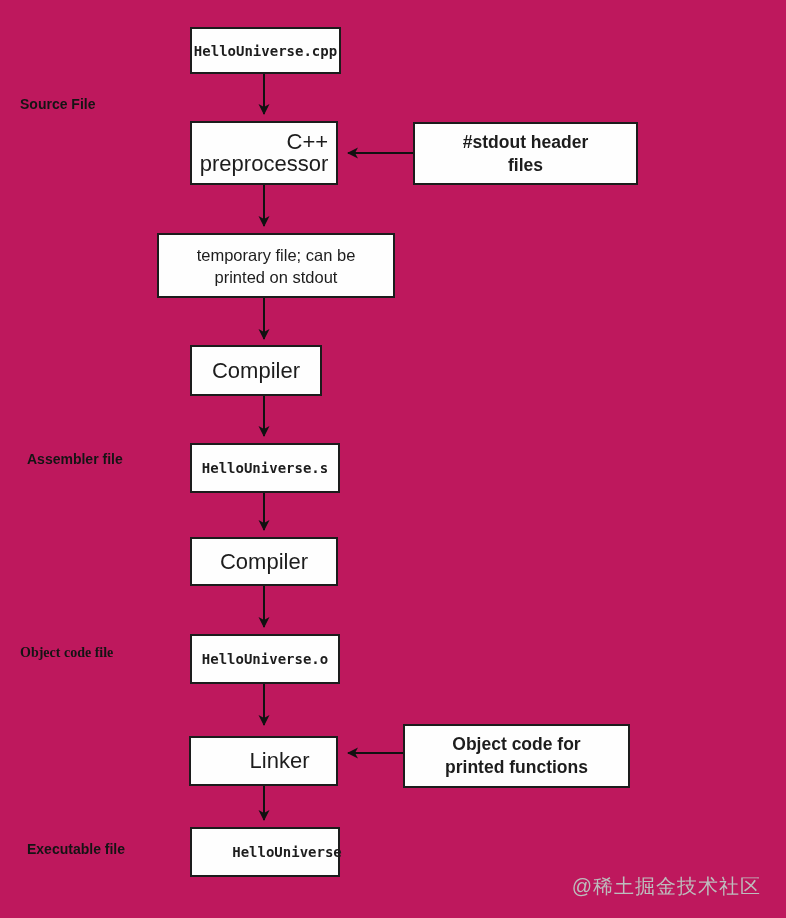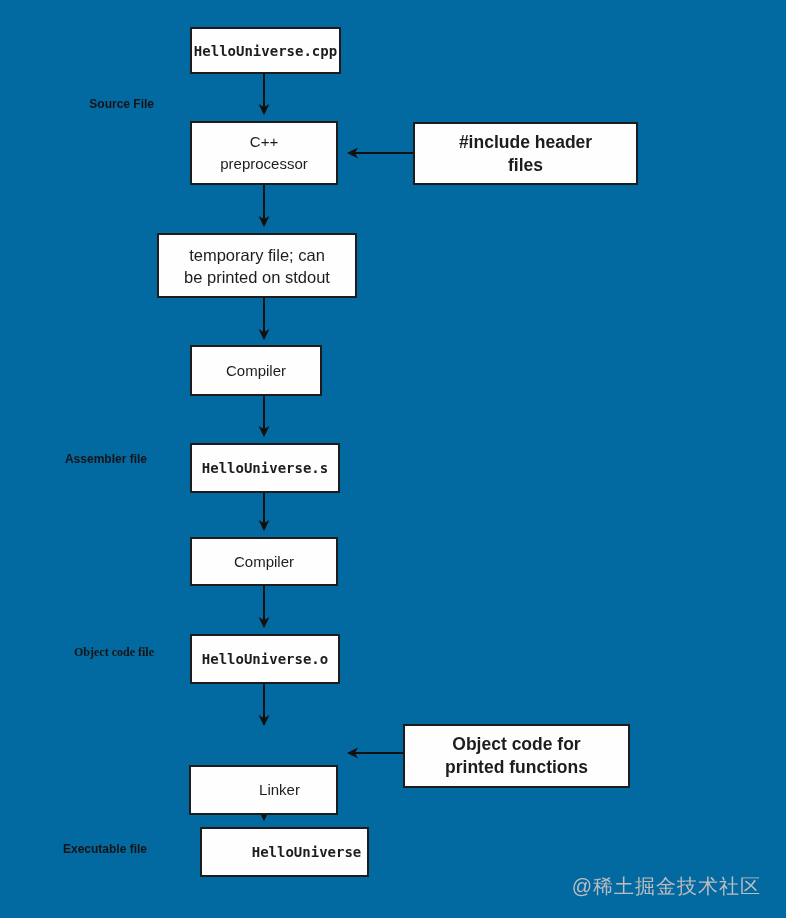--- a/index.html
+++ b/index.html
@@ -4,21 +4,21 @@
 <style>
   html, body { margin: 0; padding: 0; }
   body {
     font-family: "Liberation Sans", sans-serif;
     background: #ffffff;
   }
   #canvas {
     position: relative;
     width: 786px;
     height: 918px;
-    background: #0369a1;
+    background: #be185d;
     overflow: hidden;
   }
   #arrows {
     position: absolute;
     left: 0; top: 0;
     width: 786px; height: 918px;
   }
   .box {
     position: absolute;
     box-sizing: border-box;
@@ -32,38 +32,39 @@
   }
   .box .inner { display: block; }
   .file-box .inner {
     font-family: "DejaVu Sans Mono", "Liberation Mono", monospace;
     font-weight: bold;
     font-size: 14px;
     letter-spacing: 0px;
     white-space: nowrap;
   }
   .proc-box .inner {
-    font-size: 15px;
+    font-size: 22px;
     line-height: 22px;
+    text-align: right;
   }
   .temp-box .inner {
     font-size: 16.5px;
     line-height: 22px;
   }
   .callout-box .inner {
     font-weight: bold;
     font-size: 17.5px;
     line-height: 23px;
   }
   .side-label {
     position: absolute;
     width: 134px;
-    text-align: right;
+    text-align: left;
     font-weight: bold;
-    font-size: 12px;
+    font-size: 14px;
     line-height: 23px;
     color: #141414;
   }
   .watermark {
     position: absolute;
     font-size: 20px;
     color: #bdbdbd;
     letter-spacing: 1px;
   }
 </style>
@@ -93,50 +94,50 @@
   </svg>
 
   <div class="box file-box" style="left:190px; top:27px; width:151px; height:47px;">
     <span class="inner">HelloUniverse.cpp</span>
   </div>
 
   <div class="box proc-box" style="left:190px; top:121px; width:148px; height:64px; padding:0 20px;">
     <span class="inner">C++ preprocessor</span>
   </div>
 
-  <div class="box temp-box" style="left:157px; top:233px; width:200px; height:65px; padding:0 22px;">
+  <div class="box temp-box" style="left:157px; top:233px; width:238px; height:65px; padding:0 22px;">
     <span class="inner">temporary file; can be printed on stdout</span>
   </div>
 
   <div class="box proc-box" style="left:190px; top:345px; width:132px; height:51px;">
     <span class="inner">Compiler</span>
   </div>
 
   <div class="box file-box" style="left:190px; top:443px; width:150px; height:50px;">
     <span class="inner">HelloUniverse.s</span>
   </div>
 
   <div class="box proc-box" style="left:190px; top:537px; width:148px; height:49px;">
     <span class="inner">Compiler</span>
   </div>
 
   <div class="box file-box" style="left:190px; top:634px; width:150px; height:50px;">
     <span class="inner">HelloUniverse.o</span>
   </div>
 
-  <div class="box proc-box" style="left:189px; top:765px; width:149px; height:50px;padding-left:32px;">
+  <div class="box proc-box" style="left:189px; top:736px; width:149px; height:50px;padding-left:32px;">
     <span class="inner">Linker</span>
   </div>
 
-  <div class="box file-box" style="left:200px; top:827px; width:169px; height:50px;padding-left:44px;">
+  <div class="box file-box" style="left:190px; top:827px; width:150px; height:50px;padding-left:44px;">
     <span class="inner">HelloUniverse</span>
   </div>
 
   <div class="box callout-box" style="left:413px; top:122px; width:225px; height:63px; padding:0 32px;">
-    <span class="inner">#include header files</span>
+    <span class="inner">#stdout header files</span>
   </div>
 
   <div class="box callout-box" style="left:403px; top:724px; width:227px; height:64px; padding:0 25px;">
     <span class="inner">Object code for printed functions</span>
   </div>
 
   <div class="side-label" style="left:20px; top:93px;">
     <span>Source File</span>
   </div>
 

